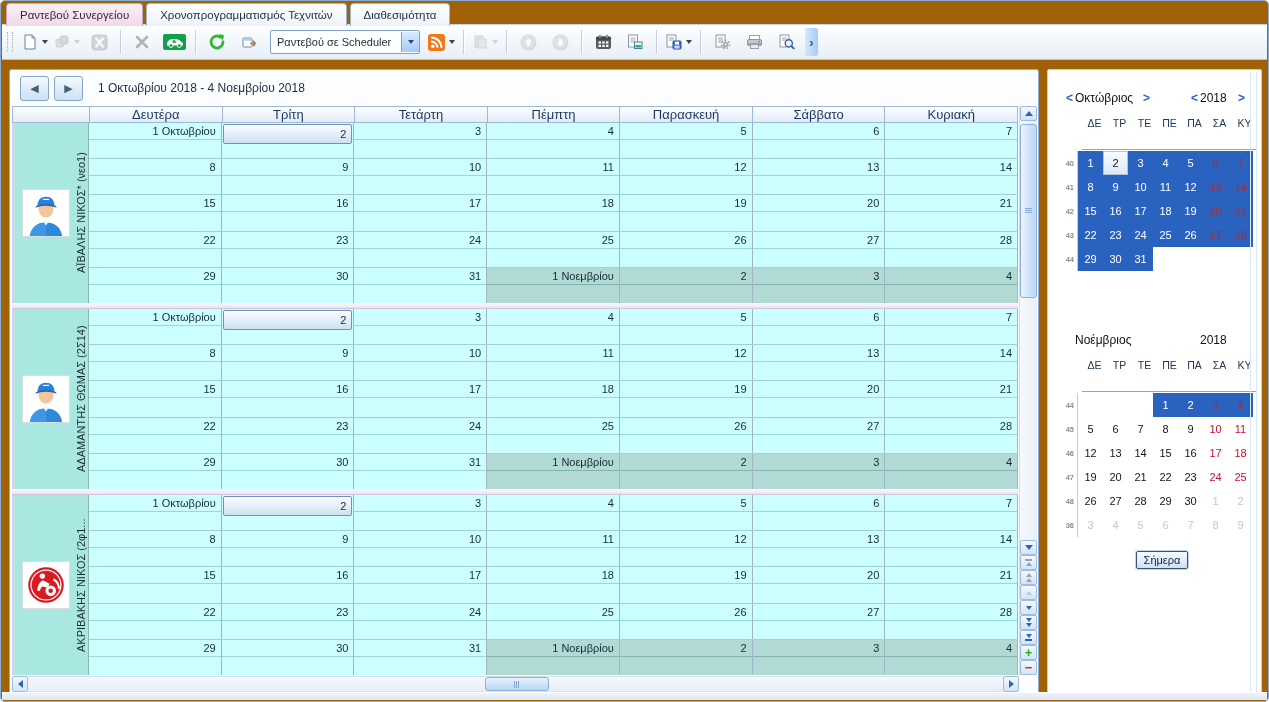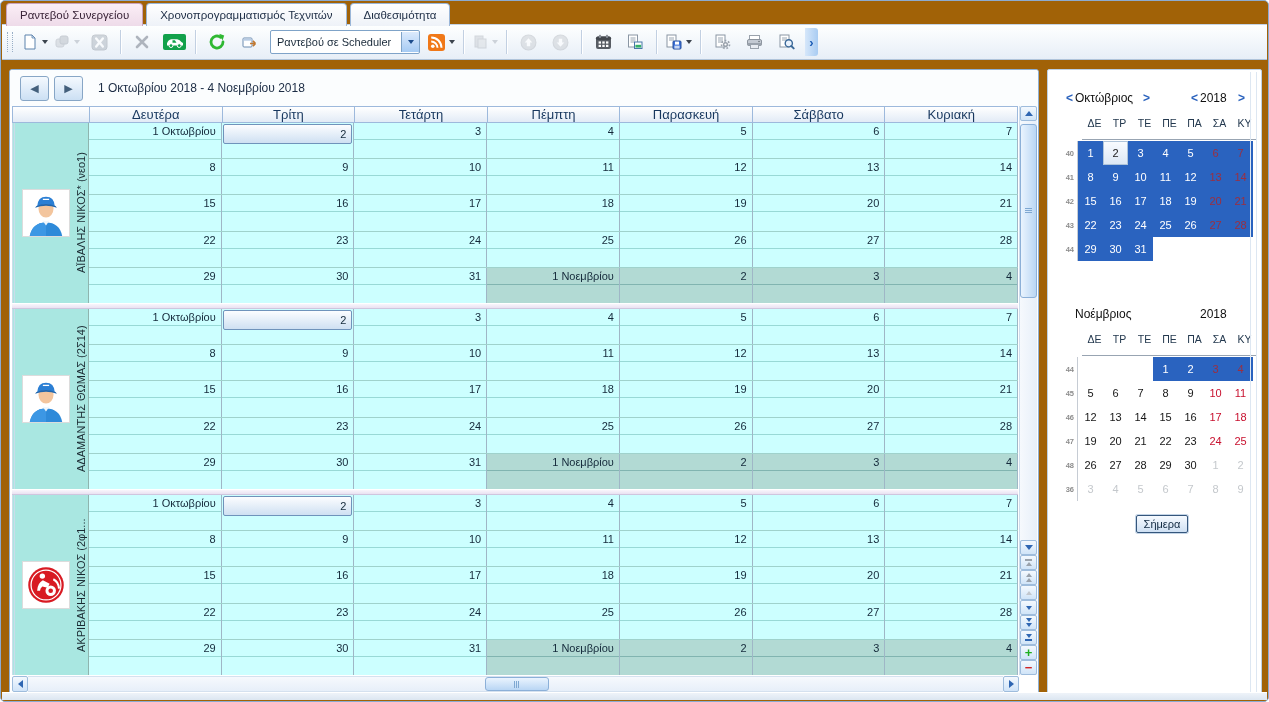--- a/index.html
+++ b/index.html
@@ -108,21 +108,21 @@
        border-radius:2px;box-sizing:border-box;padding-top:19px;overflow:hidden;}
   .sidebar::after{content:"";position:absolute;top:2px;bottom:2px;right:4px;width:5px;
        border-left:1px solid #dde7f2;border-right:1px solid #dde7f2;}
   .mini-title{display:flex;align-items:center;padding:0 14px 0 16px;height:18px;font-size:12px;color:#101010;}
   .mt-arrow{color:#2a62bd;font-size:12px;width:11px;text-align:center;font-weight:bold;}
   .mt-arrow.hid{visibility:hidden;}
   .mt-month{width:66px;text-align:left;}
   .mt-year{width:36px;text-align:left;}
   .mt-flex{flex:1;}
   .mini-table{margin:10px 0 0 10px;}
-  .mini-hdr{display:flex;margin-left:24px;width:175px;border-bottom:1px solid #98a4b2;padding-bottom:10px;margin-bottom:1px;}
+  .mini-hdr{display:flex;margin-left:24px;width:175px;border-bottom:1px solid #98a4b2;padding-bottom:20px;margin-bottom:1px;}
   .mh{width:25px;text-align:center;font-size:10.5px;color:#23384e;}
   .mini-week{display:flex;align-items:stretch;height:24px;}
   .wknum{width:20px;flex:0 0 auto;font-size:7.5px;color:#8c8c8c;display:flex;align-items:center;justify-content:flex-end;
        padding-right:3px;border-right:1px solid #c6ccd4;box-sizing:border-box;font-weight:bold;}
   .md{width:25px;display:flex;align-items:center;justify-content:center;font-size:11px;color:#161616;box-sizing:border-box;}
   .md.sel{background:#2a63bf;color:#fff;}
   .md.sel.wkd{color:#9c2f3f;}
   .md.wkd{color:#c8102e;}
   .md.dim{color:#c4c8cc;}
   .md.today{background:linear-gradient(#f8fbff,#dde8f5);color:#202020;border:1px solid #aec4da;}
@@ -1092,21 +1092,21 @@
             <span class="md sel">30</span>
             <span class="md sel">31</span>
             <span class="md empty"></span>
             <span class="md empty"></span>
             <span class="md empty"></span>
             <span class="md empty"></span>
           </div>
         </div>
     </div>
 
-    <div class="mini-title" style="margin-top:44px;">
+    <div class="mini-title" style="margin-top:60px;">
       <span class="mt-arrow hid"></span>
       <span class="mt-month">Νοέμβριος</span>
       <span class="mt-arrow hid"></span>
       <span class="mt-flex"></span>
       <span class="mt-arrow hid"></span>
       <span class="mt-year">2018</span>
       <span class="mt-arrow hid"></span>
     </div>
     <div class="mini-table">
       <div class="mini-hdr">

